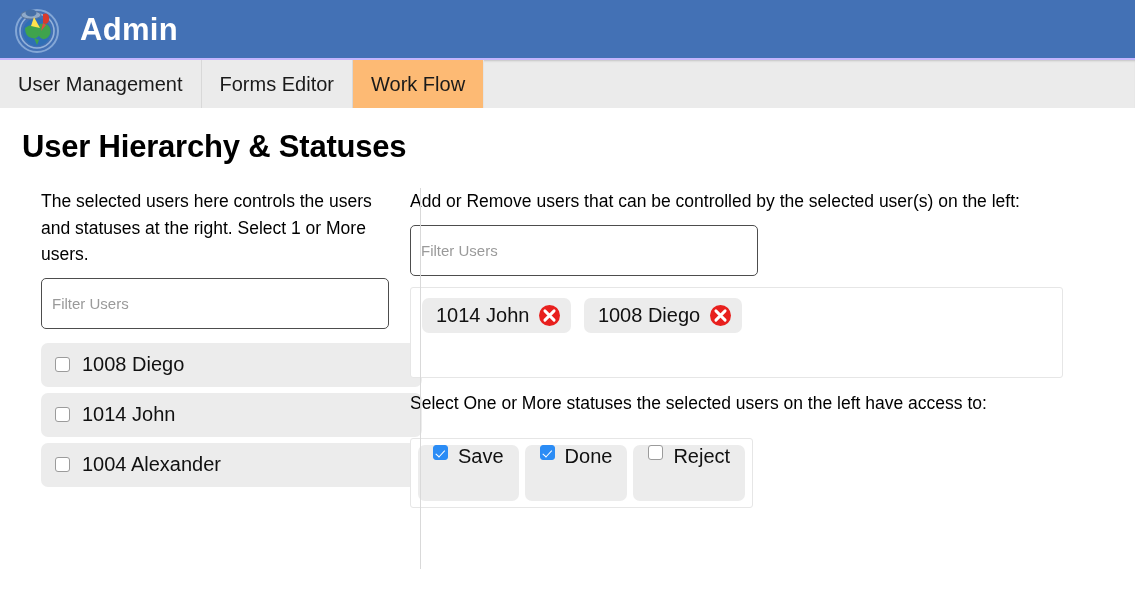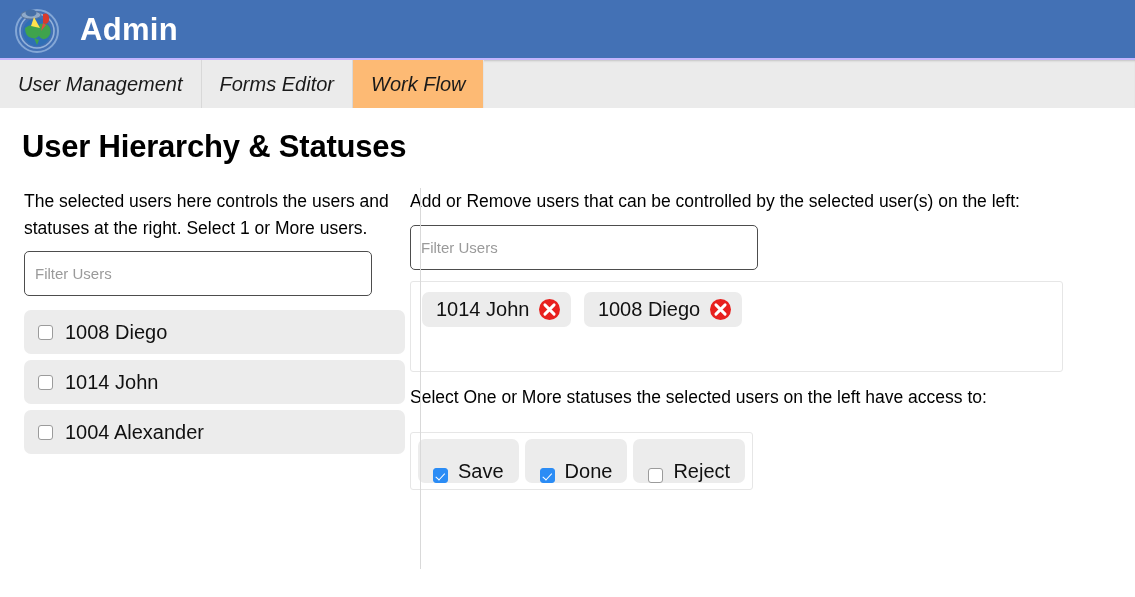--- a/index.html
+++ b/index.html
@@ -44,21 +44,20 @@
 
   
   .tab-bar {
     height: 48px;
     background: #ebebeb;
     display: flex;
     align-items: stretch;
     box-sizing: border-box;
     position: relative;
     box-shadow: inset 0 2px 3px -2px rgba(0,0,0,0.35);
-    font-style: italic;
   }
   .tab {
     display: flex;
     align-items: center;
     padding: 0 18px;
     font-size: 20px;
     color: #1a1a1a;
     background: #ebebeb;
     border-right: 1px solid #d8d8d8;
     cursor: pointer;
@@ -86,33 +85,33 @@
   .panels {
     display: flex;
     align-items: flex-start;
     position: relative;
   }
 
   
   .left-panel {
     width: 398px;
     flex: 0 0 auto;
-    padding-left: 24px;
+    padding-left: 41px;
     box-sizing: border-box;
   }
   .helper-text {
     font-size: 17.5px;
     line-height: 1.52;
     margin: 0 0 10px 0;
     max-width: 372px;
   }
   .filter-input {
     display: block;
     width: 348px;
-    height: 45px;
+    height: 51px;
     box-sizing: border-box;
     border: 1.6px solid #4d4d4d;
     border-radius: 5px;
     padding: 0 10px;
     font-size: 15px;
     font-family: "Liberation Sans", sans-serif;
     color: #111;
     background: #fff;
     outline: none;
   }
@@ -235,23 +234,23 @@
     border-radius: 3px;
     display: inline-flex;
     align-items: center;
     padding: 6px 7px;
     background: #ffffff;
     box-sizing: border-box;
   }
   .status-pill {
     background: #ececec;
     border-radius: 7px;
-    height: 44px;
+    height: 56px;
     display: inline-flex;
-    align-items: flex-end;
+    align-items: flex-start;
     padding: 0 15px;
     margin-right: 6px;
     box-sizing: border-box;
     cursor: pointer;
   }
   .status-pill:last-child { margin-right: 0; }
   .status-pill .label {
     font-size: 20px;
     margin-left: 10px;
     color: #111;

